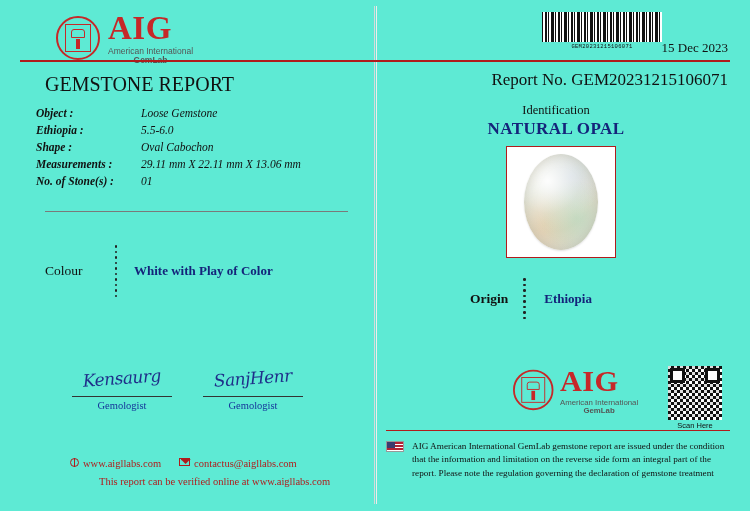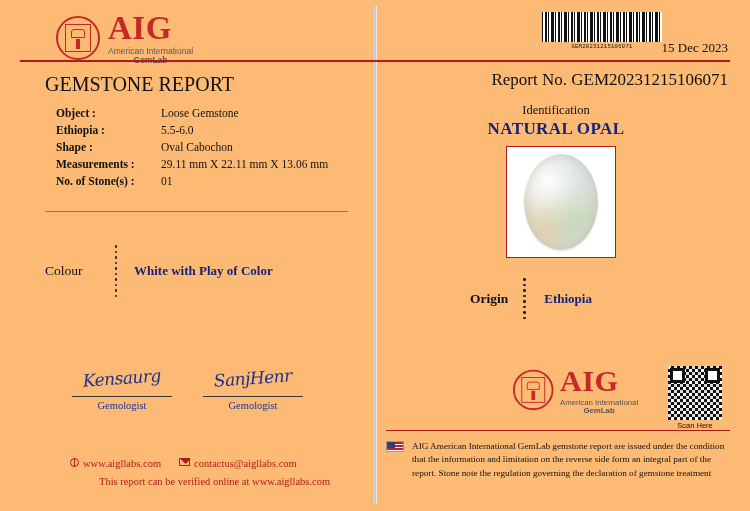--- a/index.html
+++ b/index.html
@@ -10,21 +10,21 @@
   body {
     font-family: "Liberation Serif", serif;
     width: 750px;
     height: 511px;
     overflow: hidden;
   }
   .page {
     position: relative;
     width: 750px;
     height: 511px;
-    background: #fdba74;
+    background: #5eead4;
     box-sizing: border-box;
   }
   
   .fold {
     position: absolute;
     left: 374px;
     top: 6px;
     width: 1px;
     height: 498px;
     background: #d8d8d8;
@@ -166,25 +166,26 @@
     position: absolute;
     right: 22px;
     top: 70px;
     font-size: 17px;
     color: #111;
     font-family: "Liberation Serif", serif;
   }
 
   .spec-table {
     position: absolute;
-    left: 56px;
+    left: 36px;
     top: 104px;
     font-size: 11.5px;
     color: #111;
     border-collapse: collapse;
+    font-style: italic;
   }
   .spec-table td {
     padding: 2.5px 0;
     vertical-align: top;
     font-family: "Liberation Serif", serif;
   }
   .spec-label {
     font-weight: bold;
     width: 105px;
     font-size: 11.5px;
@@ -588,15 +589,15 @@
       <div class="logo-sub1">American International</div>
       <div class="logo-sub2">GemLab</div>
     </div>
   </div>
 
   <div class="qr"></div>
   <div class="qr-label">Scan Here</div>
 
   <div class="hr-red-2"></div>
   <div class="flag"></div>
-  <div class="footer-note">AIG American International GemLab gemstone report are issued under the condition that the information and limitation on the reverse side form an integral part of the report. Stone note the regulation governing the declaration of gemstone treatment</div>
+  <div class="footer-note">AIG American International GemLab gemstone report are issued under the condition that the information and limitation on the reverse side form an integral part of the report. Please note the regulation governing the declaration of gemstone treatment</div>
 
 </div>
 
 </body></html>

